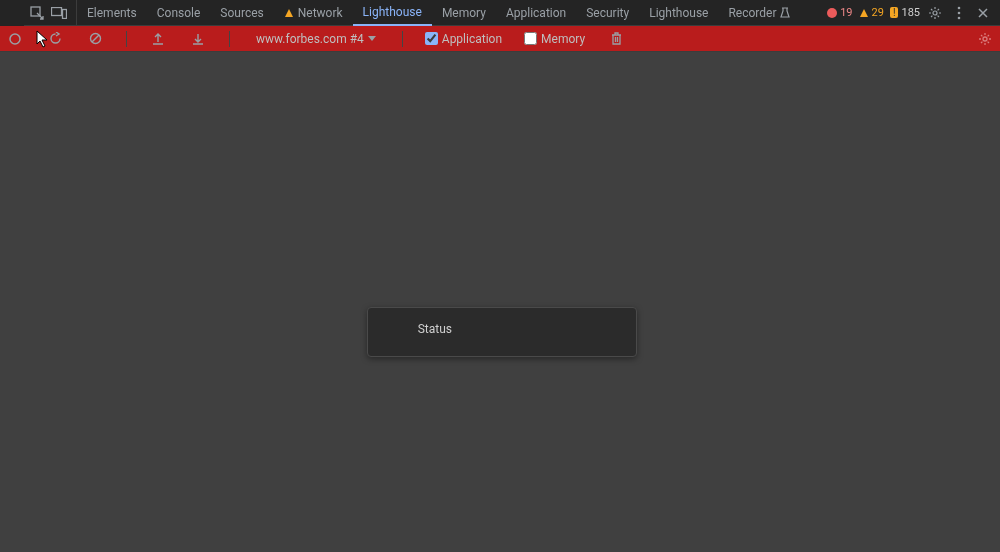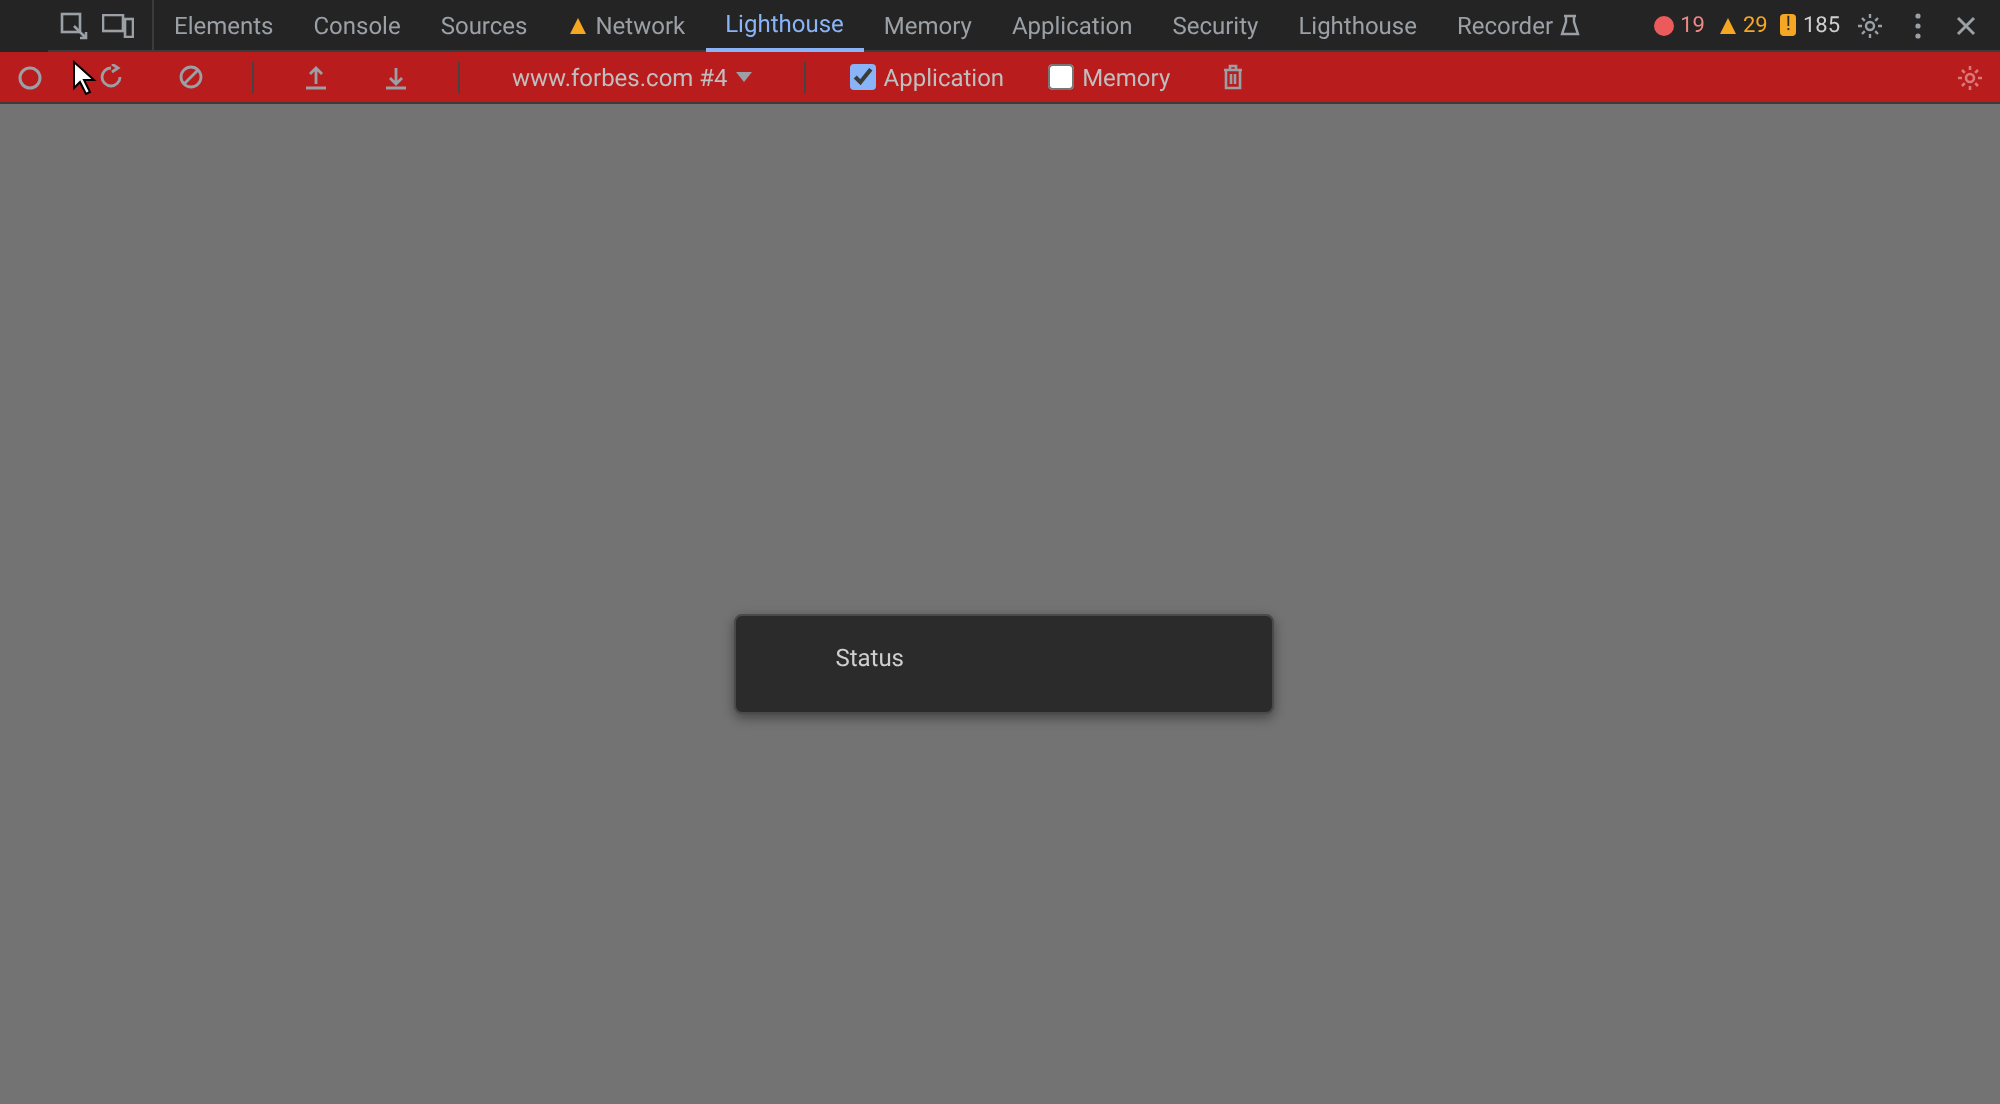--- a/index.html
+++ b/index.html
@@ -98,21 +98,21 @@
     margin-left: auto;
   }
   .chk {
     display: flex; align-items: center; gap: 4px;
     color: #bfbfbf;
   }
   .chk input { accent-color:#8ab4f8; }
   .main {
     position: absolute;
     top: 52px; left:0; right:0; bottom:0;
-    background: #737373;
+    background: #404040;
   }
   .dialog {
     position: absolute;
     left: 367px; top: 255px;
     width: 270px;
     border: 1px solid #4a4a4a;
     border-radius: 4px;
     background: #2b2b2b;
     padding: 14px 14px 14px 14px;
     color: #cfcfcf;

